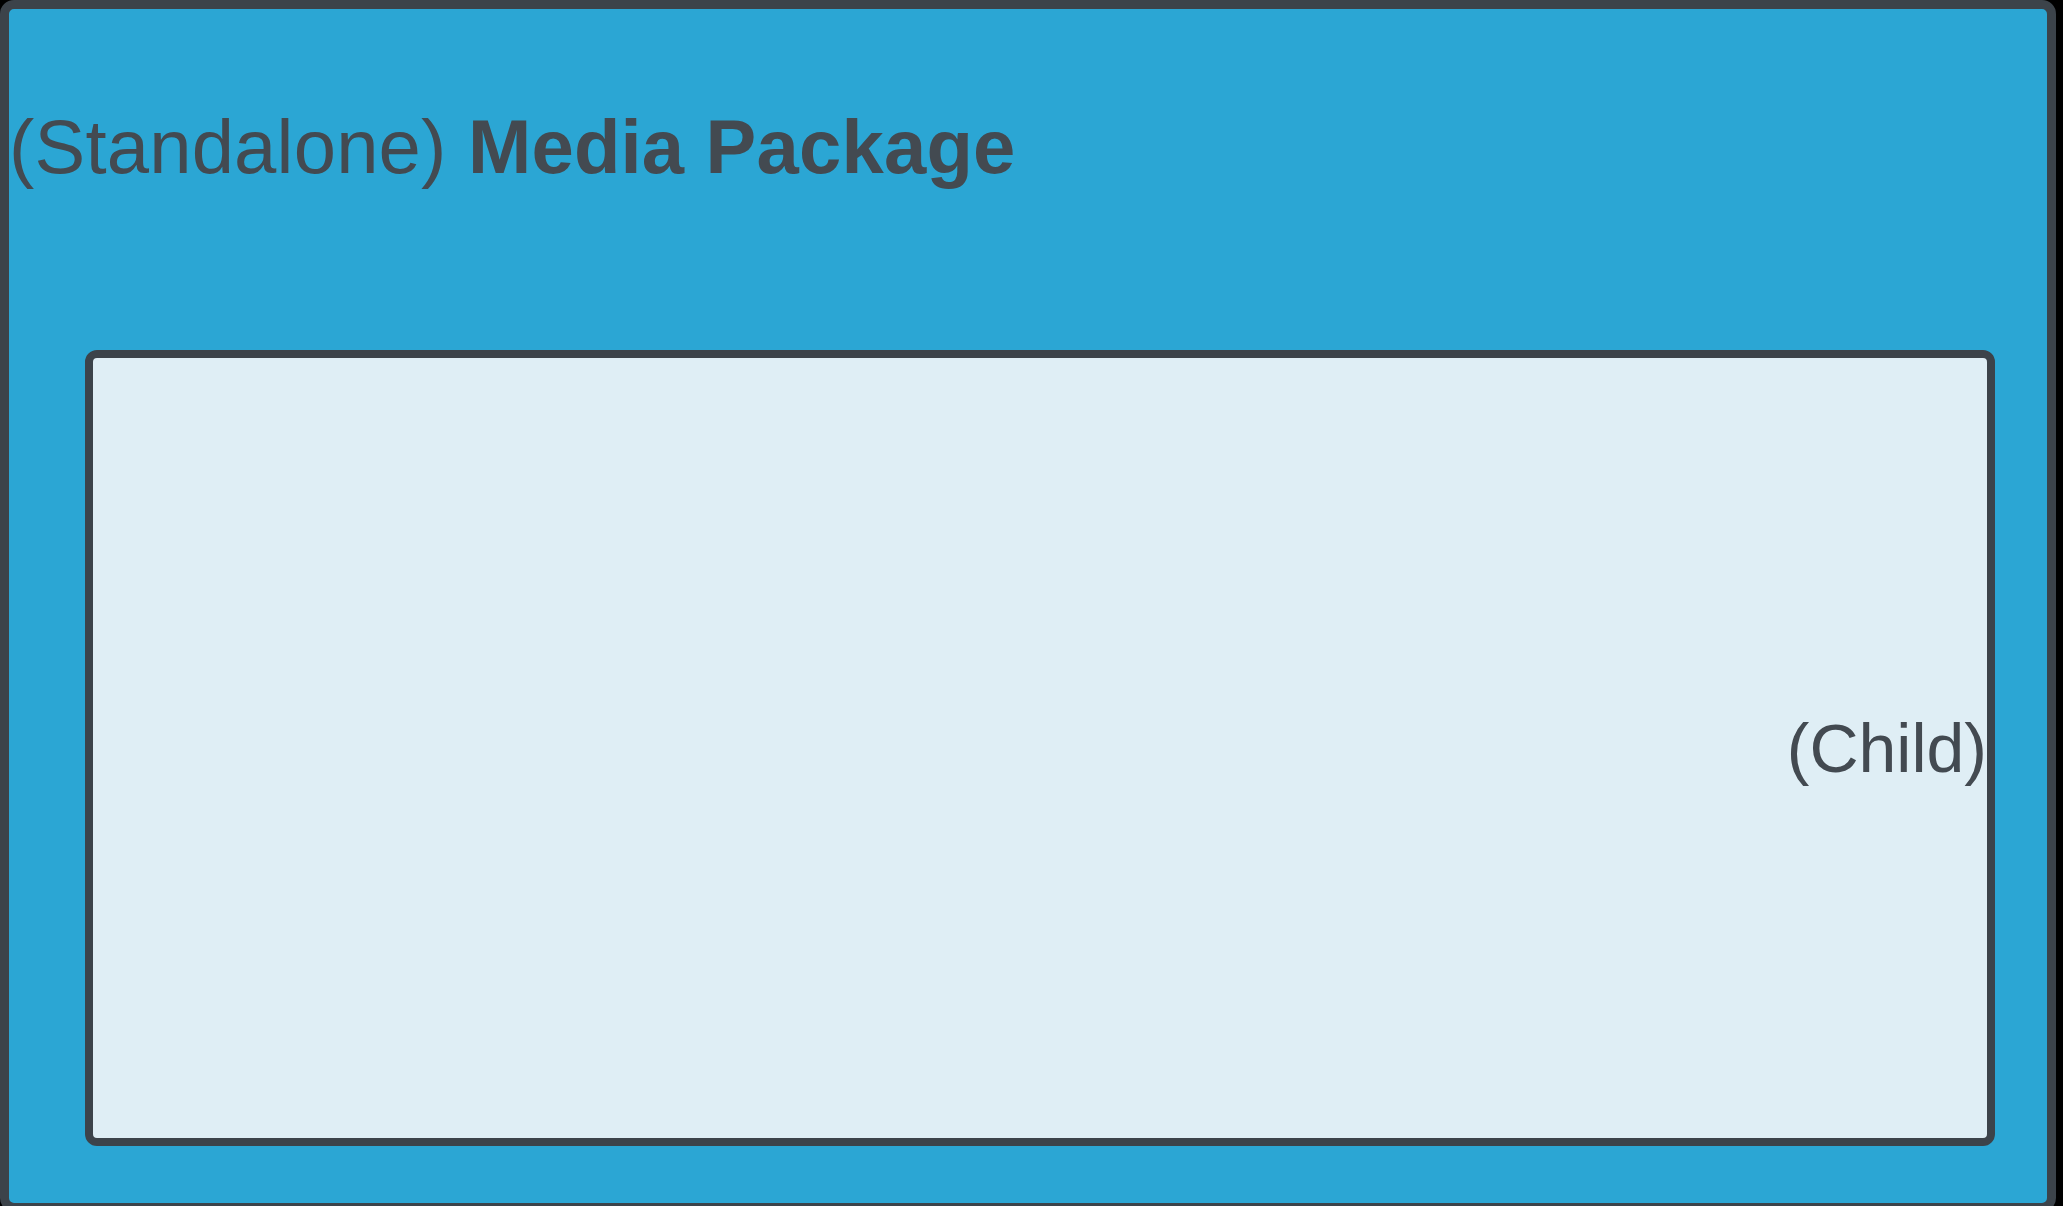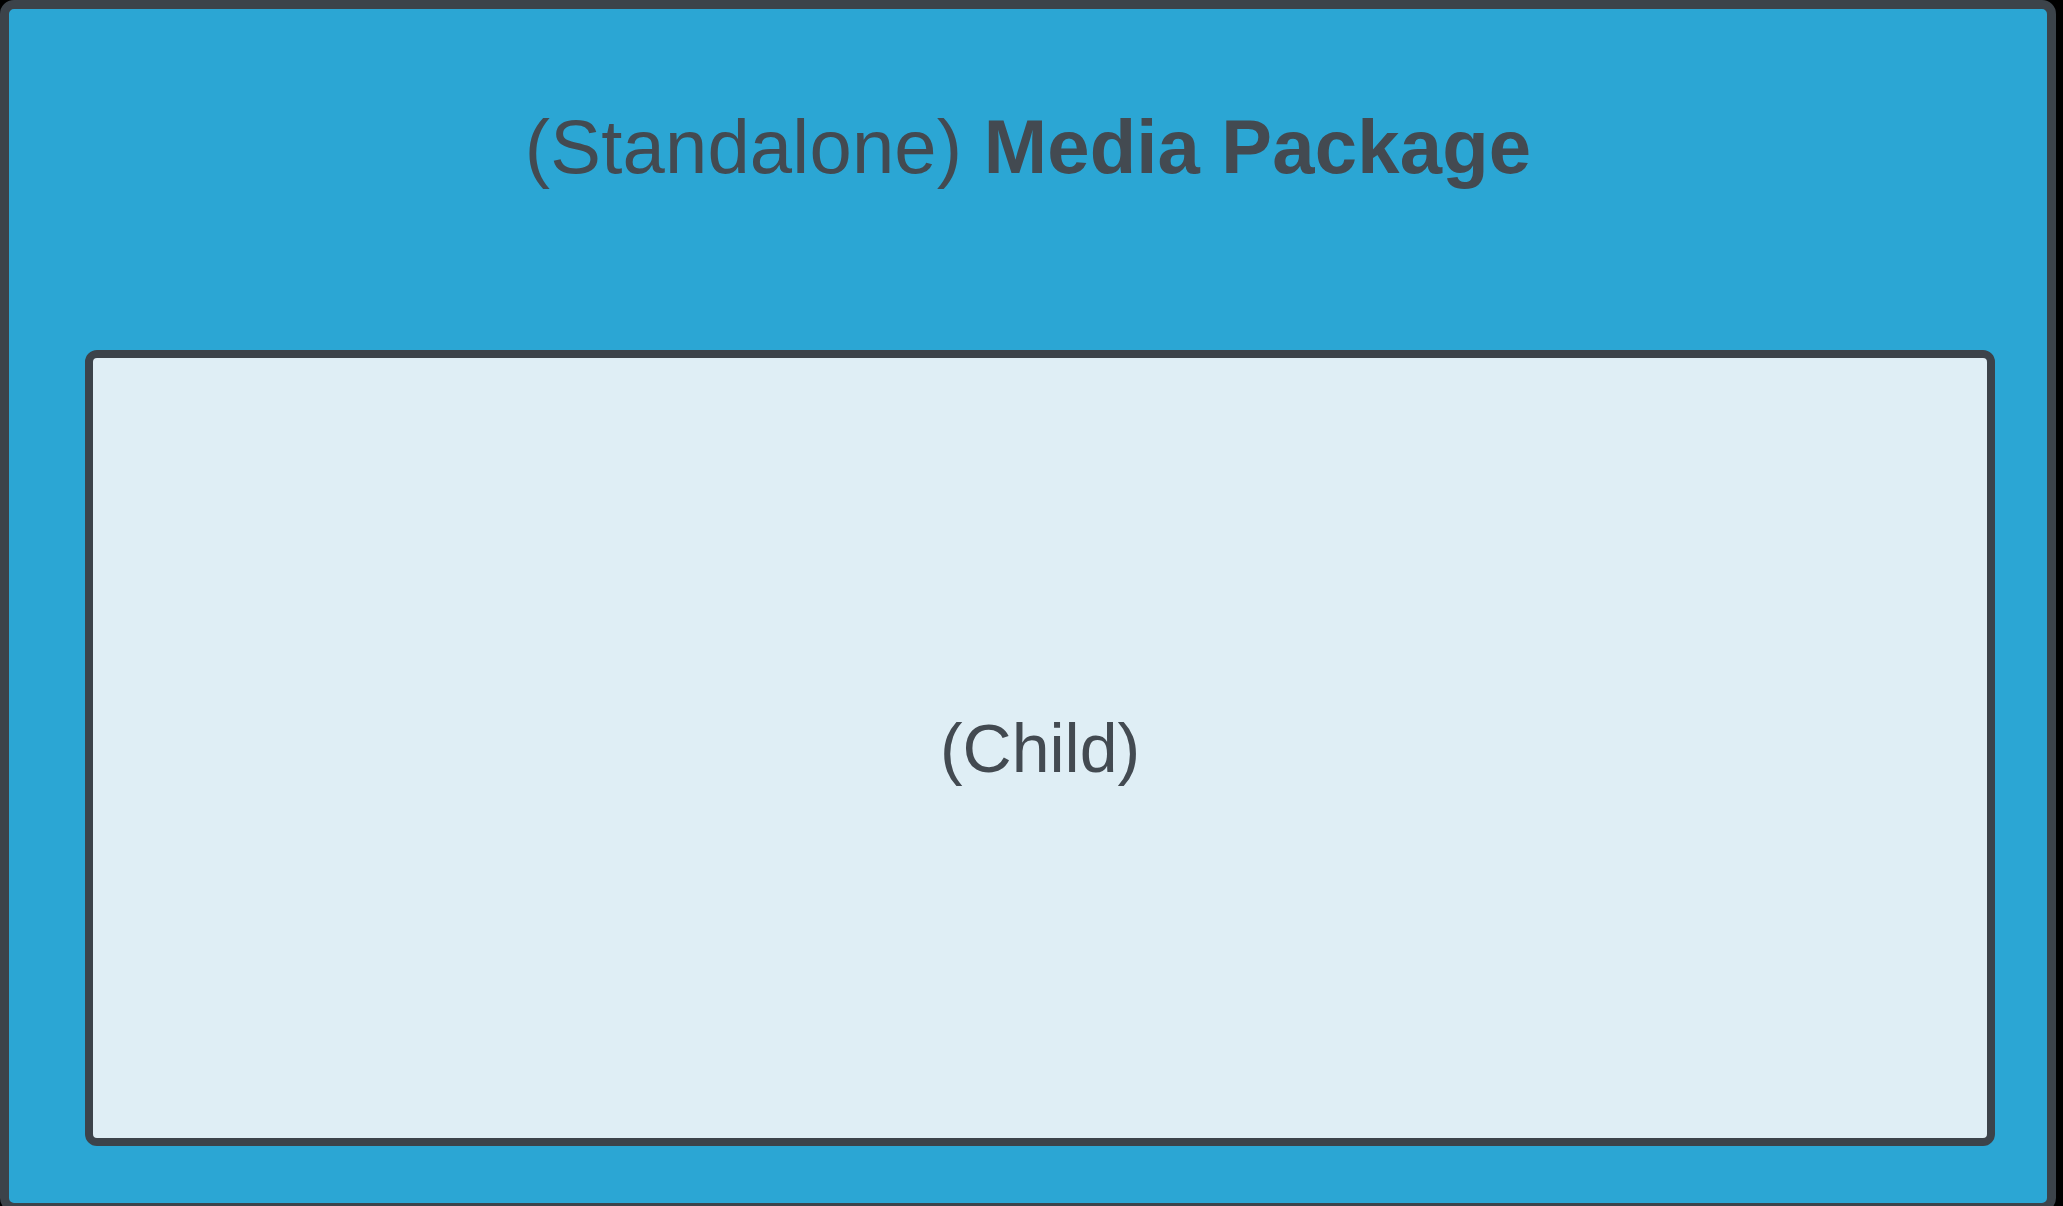--- a/index.html
+++ b/index.html
@@ -32,21 +32,20 @@
     background: #2ba6d4;
     border: 9px solid #3c434a;
     border-radius: 14px;
   }
 
   .package-title {
     position: absolute;
     left: 0;
     right: 0;
     top: 98px;
-    text-align: center;
     font-size: 76px;
     line-height: 1.05;
     color: #434a51;
     white-space: nowrap;
     letter-spacing: 0.2px;
   }
   .package-title .title-prefix {
     font-weight: 400;
   }
   .package-title .title-name {
@@ -65,21 +64,21 @@
     border: 8px solid #3c434a;
     border-radius: 12px;
   }
 
   .placement-label {
     position: absolute;
     left: 0;
     right: 0;
     top: 50%;
     transform: translateY(-50%);
-    text-align: center;
+    text-align: right;
     font-size: 68px;
     line-height: 1.33;
     color: #434a51;
     font-weight: 400;
   }
   .placement-label .label-line {
     display: block;
     white-space: nowrap;
   }
 </style>

